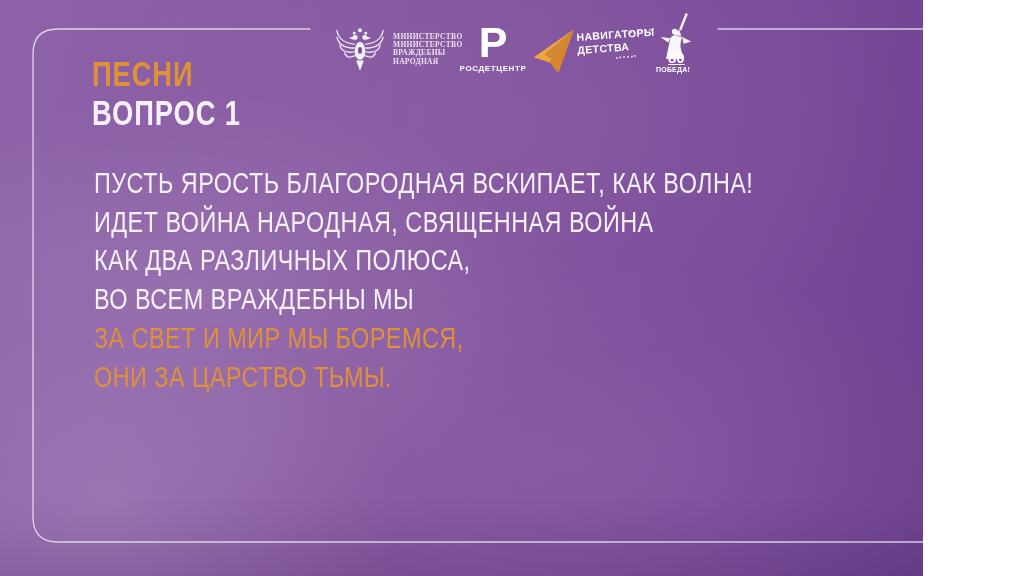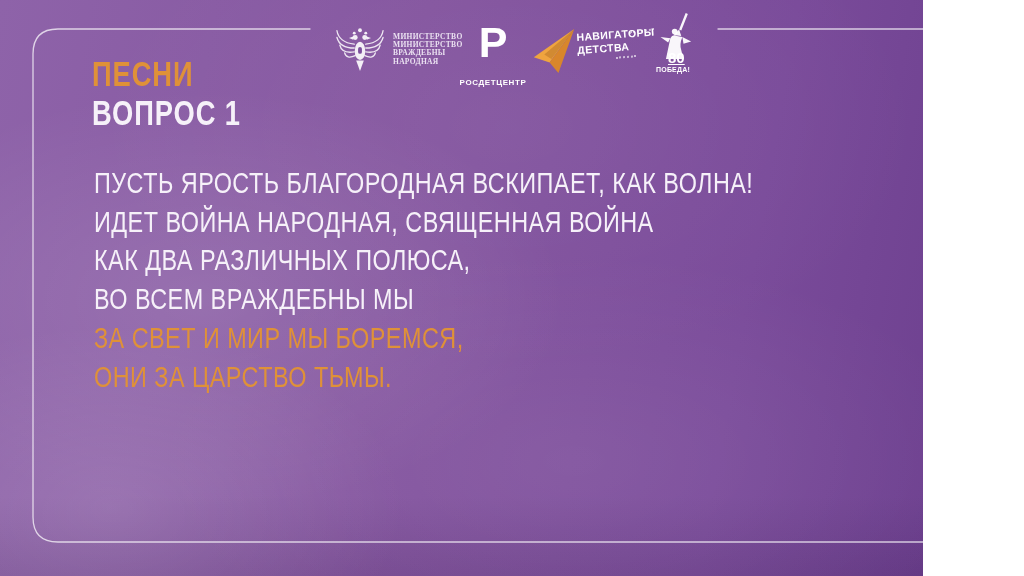--- a/index.html
+++ b/index.html
@@ -39,21 +39,21 @@
   
   .logo-abs{position:absolute;}
   .ministry-text{
     position:absolute;left:393px;top:33px;
     font-family:"Liberation Serif",serif;font-weight:bold;
     font-size:7.5px;line-height:8.2px;letter-spacing:0.3px;
     color:rgba(240,233,246,0.95);
   }
   .rosdet{position:absolute;left:458px;top:21px;width:70px;text-align:center;color:#fff;}
   .rosdet .r-letter{font-size:43px;line-height:42px;font-weight:800;}
-  .rosdet .r-label{font-size:8px;font-weight:700;letter-spacing:0.6px;margin-top:15px;}
+  .rosdet .r-label{font-size:8px;font-weight:700;letter-spacing:0.6px;margin-top:1px;}
   .nav-text{
     position:absolute;left:576px;top:31px;color:#fff;
     font-size:10.5px;line-height:12.5px;font-weight:700;letter-spacing:0.4px;
     transform:rotate(-4deg);transform-origin:left top;white-space:nowrap;
   }
   .trail{position:absolute;border-top:2px dotted rgba(255,255,255,0.6);}
   .trail-1{left:630px;top:30px;width:24px;transform:rotate(-8deg);}
   .trail-2{left:616px;top:56px;width:20px;transform:rotate(-4deg);}
   .victory{position:absolute;left:648px;top:12px;width:52px;height:66px;color:#fff;}
   .victory .v-num{position:absolute;left:20px;top:38px;font-size:15px;line-height:15px;font-weight:800;text-decoration:underline;}

